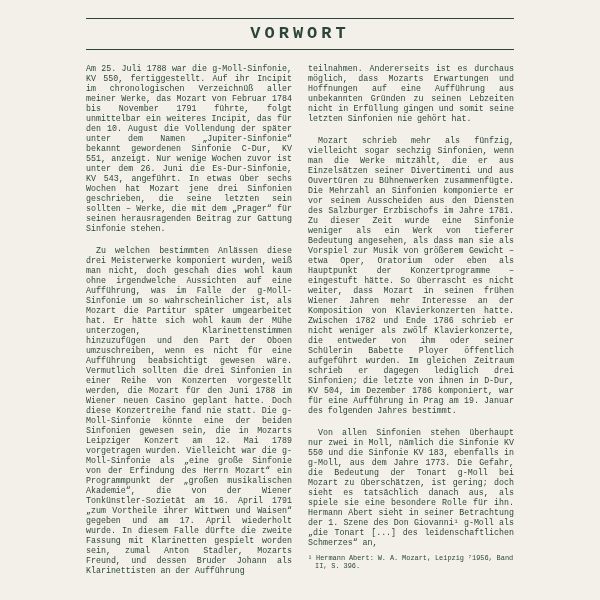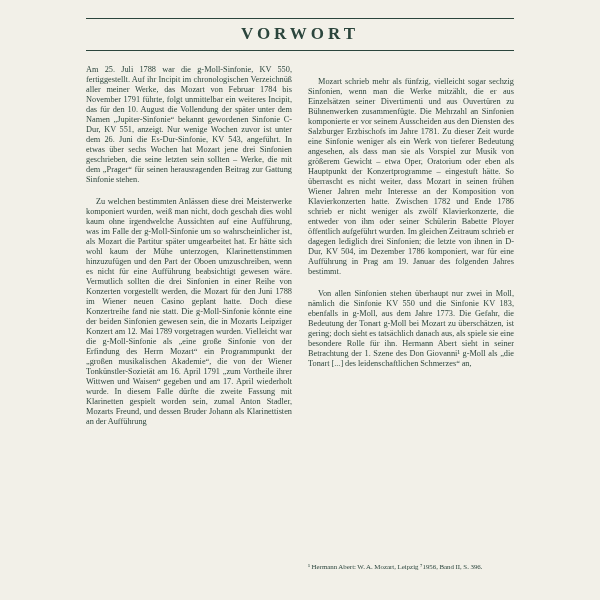--- a/index.html
+++ b/index.html
@@ -10,21 +10,21 @@
     overflow: hidden;
     background: #f2f0e8;
   }
   .page {
     box-sizing: border-box;
     width: 600px;
     height: 451px;
     padding: 18px 86px 0 86px;
     background: #f2f0e8;
     color: #2b453c;
-    font-family: Liberation Serif, serif;
+    font-family: Liberation Mono, monospace;
   }
   header {
     margin-bottom: 14px;
   }
   .rule {
     border: none;
     border-top: 1.4px solid #2b453c;
     margin: 0;
   }
   h1 {
@@ -86,20 +86,21 @@
     <hr class="rule">
   </header>
 
   <main class="columns">
     <div class="col">
       <p>Am 25. Juli 1788 war die g-Moll-Sinfonie, KV 550, fertiggestellt. Auf ihr Incipit im chronologischen Verzeichnüß aller meiner Werke, das Mozart von Februar 1784 bis November 1791 führte, folgt unmittelbar ein weiteres Incipit, das für den 10. August die Vollendung der später unter dem Namen „Jupiter-Sinfonie“ bekannt gewordenen Sinfonie C-Dur, KV 551, anzeigt. Nur wenige Wochen zuvor ist unter dem 26. Juni die Es-Dur-Sinfonie, KV 543, angeführt. In etwas über sechs Wochen hat Mozart jene drei Sinfonien geschrieben, die seine letzten sein sollten – Werke, die mit dem „Prager“ für seinen herausragenden Beitrag zur Gattung Sinfonie stehen.</p>
       <p class="indent">Zu welchen bestimmten Anlässen diese drei Meisterwerke komponiert wurden, weiß man nicht, doch geschah dies wohl kaum ohne irgendwelche Aussichten auf eine Aufführung, was im Falle der g-Moll-Sinfonie um so wahrscheinlicher ist, als Mozart die Partitur später umgearbeitet hat. Er hätte sich wohl kaum der Mühe unterzogen, Klarinettenstimmen hinzuzufügen und den Part der Oboen umzuschreiben, wenn es nicht für eine Aufführung beabsichtigt gewesen wäre. Vermutlich sollten die drei Sinfonien in einer Reihe von Konzerten vorgestellt werden, die Mozart für den Juni 1788 im Wiener neuen Casino geplant hatte. Doch diese Konzertreihe fand nie statt. Die g-Moll-Sinfonie könnte eine der beiden Sinfonien gewesen sein, die in Mozarts Leipziger Konzert am 12. Mai 1789 vorgetragen wurden. Vielleicht war die g-Moll-Sinfonie als „eine große Sinfonie von der Erfindung des Herrn Mozart“ ein Programmpunkt der „großen musikalischen Akademie“, die von der Wiener Tonkünstler-Sozietät am 16. April 1791 „zum Vortheile ihrer Wittwen und Waisen“ gegeben und am 17. April wiederholt wurde. In diesem Falle dürfte die zweite Fassung mit Klarinetten gespielt worden sein, zumal Anton Stadler, Mozarts Freund, und dessen Bruder Johann als Klarinettisten an der Aufführung</p>
     </div>
 
     <div class="col">
+      <p>teilnahmen. Andererseits ist es durchaus möglich, dass Mozarts Erwartungen und Hoffnungen auf eine Aufführung aus unbekannten Gründen zu seinen Lebzeiten nicht in Erfüllung gingen und somit seine letzten Sinfonien nie gehört hat.</p>
       <p class="indent">Mozart schrieb mehr als fünfzig, vielleicht sogar sechzig Sinfonien, wenn man die Werke mitzählt, die er aus Einzelsätzen seiner Divertimenti und aus Ouvertüren zu Bühnenwerken zusammenfügte. Die Mehrzahl an Sinfonien komponierte er vor seinem Ausscheiden aus den Diensten des Salzburger Erzbischofs im Jahre 1781. Zu dieser Zeit wurde eine Sinfonie weniger als ein Werk von tieferer Bedeutung angesehen, als dass man sie als Vorspiel zur Musik von größerem Gewicht – etwa Oper, Oratorium oder eben als Hauptpunkt der Konzertprogramme – eingestuft hätte. So überrascht es nicht weiter, dass Mozart in seinen frühen Wiener Jahren mehr Interesse an der Komposition von Klavierkonzerten hatte. Zwischen 1782 und Ende 1786 schrieb er nicht weniger als zwölf Klavierkonzerte, die entweder von ihm oder seiner Schülerin Babette Ployer öffentlich aufgeführt wurden. Im gleichen Zeitraum schrieb er dagegen lediglich drei Sinfonien; die letzte von ihnen in D-Dur, KV 504, im Dezember 1786 komponiert, war für eine Aufführung in Prag am 19. Januar des folgenden Jahres bestimmt.</p>
       <p class="indent">Von allen Sinfonien stehen überhaupt nur zwei in Moll, nämlich die Sinfonie KV 550 und die Sinfonie KV 183, ebenfalls in g-Moll, aus dem Jahre 1773. Die Gefahr, die Bedeutung der Tonart g-Moll bei Mozart zu überschätzen, ist gering; doch sieht es tatsächlich danach aus, als spiele sie eine besondere Rolle für ihn. Hermann Abert sieht in seiner Betrachtung der 1. Szene des Don Giovanni¹ g-Moll als „die Tonart [...] des leidenschaftlichen Schmerzes“ an,</p>
       <div class="footnote">
         <div class="footnote-rule"></div>
         <p>¹ Hermann Abert: W. A. Mozart, Leipzig ⁷1956, Band II, S. 396.</p>
       </div>
     </div>
   </main>
 </div>
 

